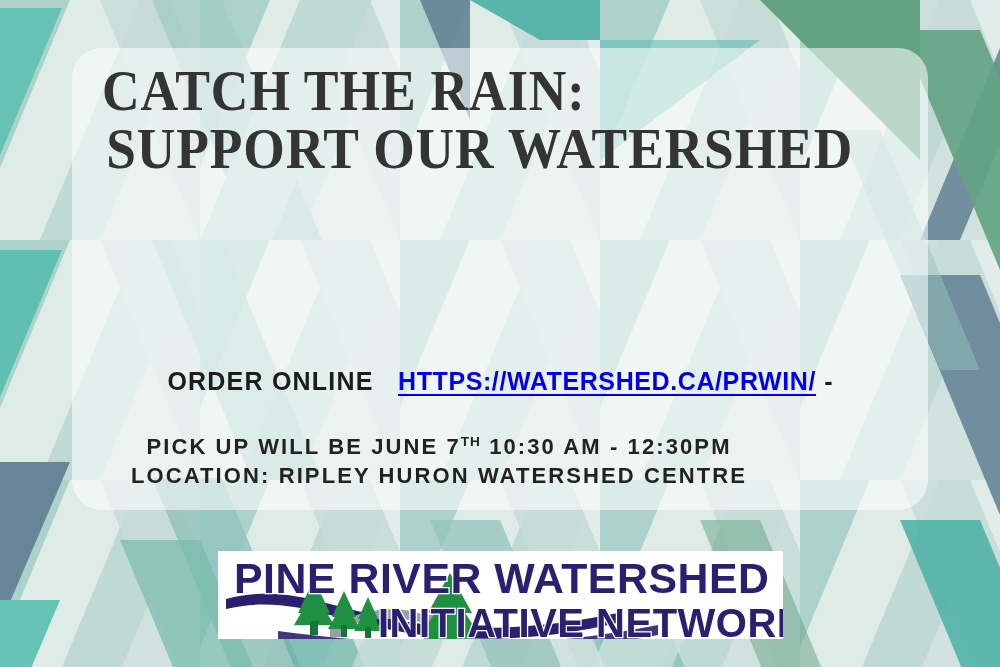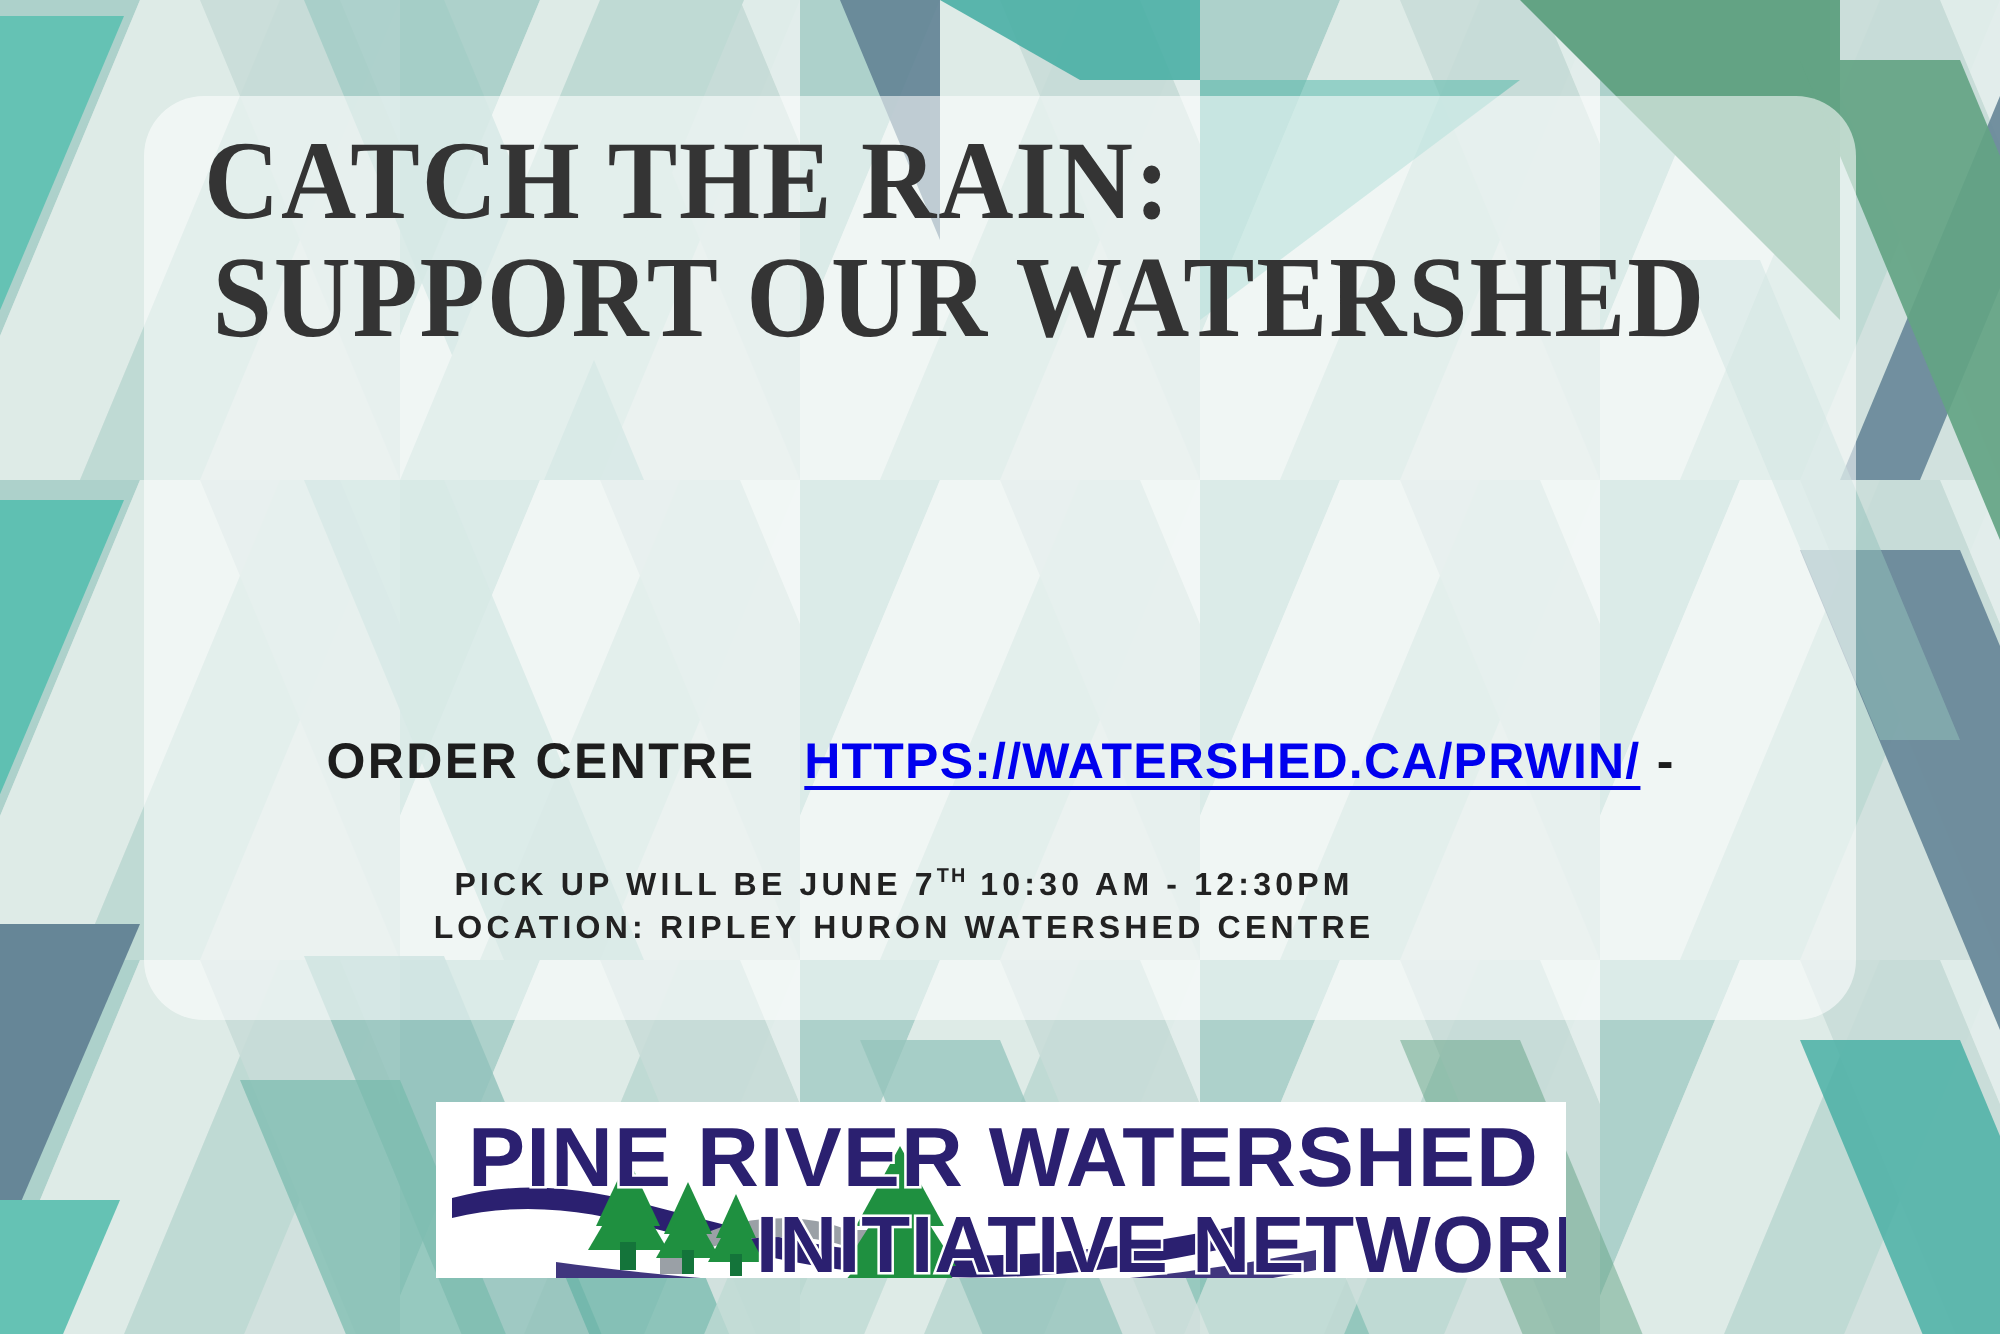--- a/index.html
+++ b/index.html
@@ -114,27 +114,27 @@
     text-decoration: underline;
     text-underline-offset: 4px;
     text-decoration-thickness: 2px;
     letter-spacing: 0.6px;
   }
   #order-trailing { letter-spacing: 0; }
 
   
   #details {
     position: absolute;
-    left: 80px;
+    left: 67px;
     top: 432px;
     width: 744px;
     z-index: 10;
     text-align: center;
     color: #222222;
-    font-size: 16px;
+    font-size: 22px;
     font-weight: bold;
     letter-spacing: 2.1px;
     line-height: 1.33;
   }
   .detail-line { display: block; white-space: nowrap; }
   #ordinal-suffix {
     font-size: 0.62em;
     vertical-align: super;
     letter-spacing: 1px;
   }
@@ -250,21 +250,21 @@
 
   <div id="content-card"></div>
 
   <div id="headline">
     <span class="headline-line" id="headline-line-1">CATCH THE RAIN:</span>
     <span class="headline-line" id="headline-line-2">SUPPORT OUR WATERSHED</span>
   </div>
 
 
   <div id="order-line">
-    <span id="order-prefix">ORDER CENTRE</span>
+    <span id="order-prefix">ORDER ONLINE</span>
     <span>&nbsp;&nbsp;</span><a id="order-url" href="#">HTTPS://WATERSHED.CA/PRWIN/</a><span>&nbsp;</span><span id="order-trailing">-</span>
   </div>
 
   <div id="details">
     <span class="detail-line"><span>PICK UP WILL BE JUNE 7</span><span id="ordinal-suffix">TH</span><span>&nbsp;</span><span>10:30 AM - 12:30PM</span></span>
     <span class="detail-line">LOCATION: RIPLEY HURON WATERSHED CENTRE</span>
   </div>
 
   <div id="logo">
     <svg id="logo-art" viewBox="0 0 565 98" preserveAspectRatio="none" aria-hidden="true">

